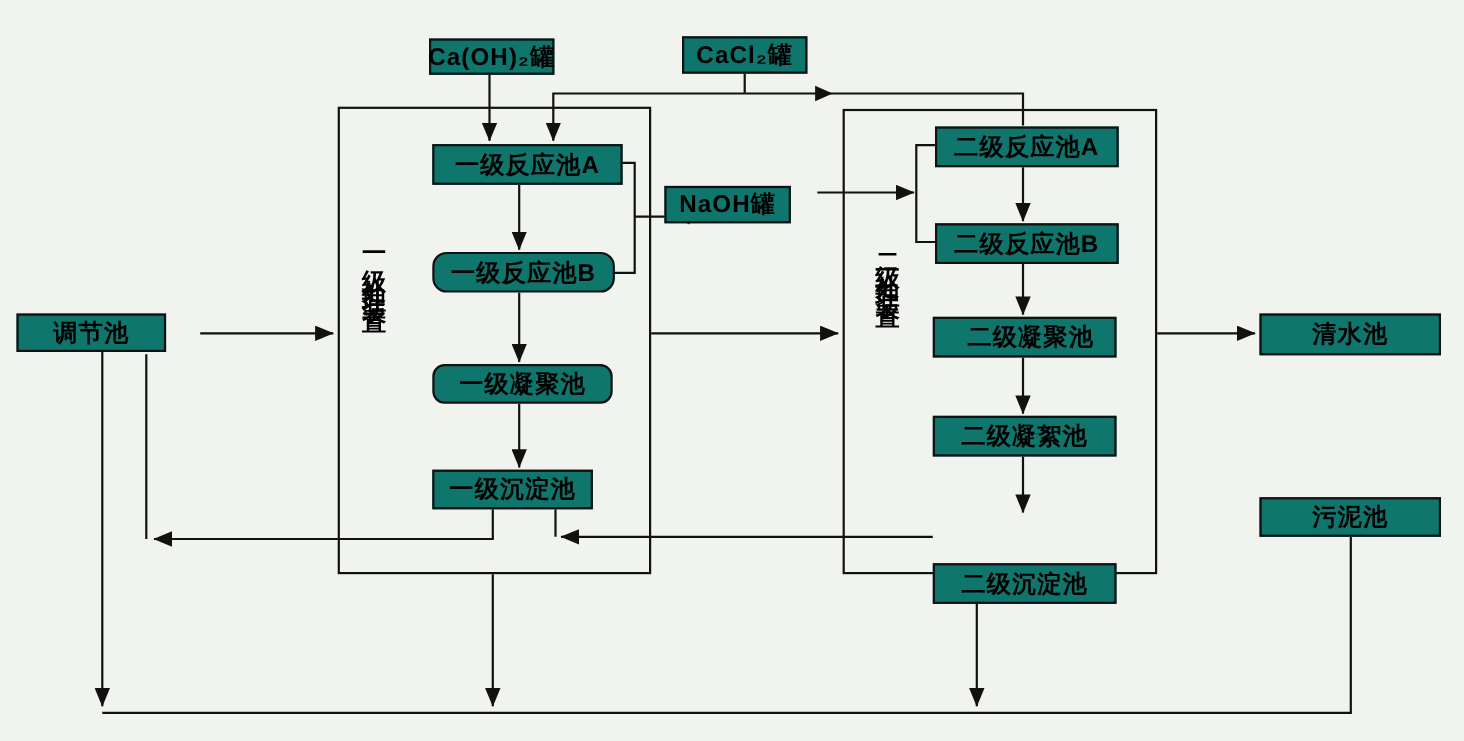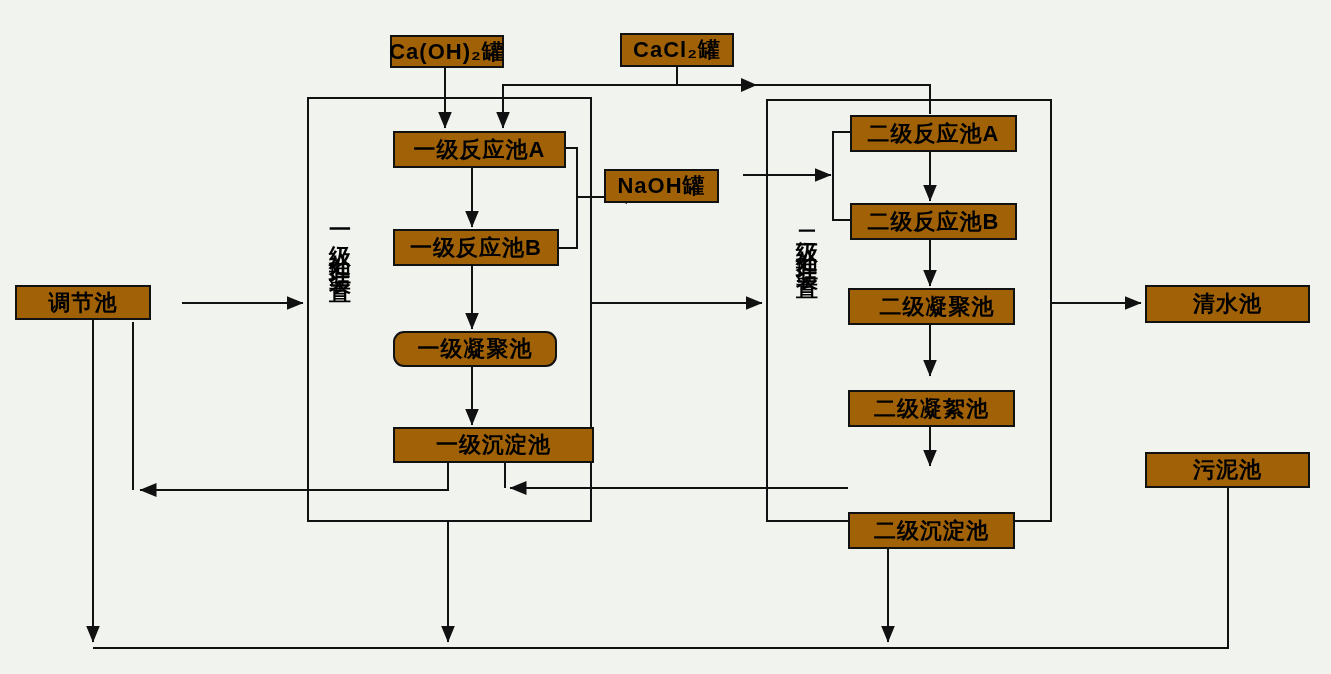--- a/index.html
+++ b/index.html
@@ -9,21 +9,21 @@
     background:#f1f4ee;
     font-family:"Liberation Sans","DejaVu Sans",sans-serif;
     color:#000;
     overflow:hidden;
   }
   .canvas svg{position:absolute;left:0;top:0;}
   .node{
     position:absolute;
     box-sizing:border-box;
     border:2px solid #111;
-    background:#a16207;
+    background:#0f766e;
     display:flex;align-items:center;justify-content:center;
     font-size:22px;font-weight:bold;
     white-space:nowrap;
     letter-spacing:1px;
   }
   .group{
     position:absolute;
     box-sizing:border-box;
     border:2px solid #111;
     background:transparent;
@@ -95,28 +95,28 @@
 
   <div class="node" style="left:390px;top:35px;width:114px;height:33px;">Ca(OH)₂罐</div>
   <div class="node" style="left:620px;top:33px;width:114px;height:34px;">CaCl₂罐</div>
   <div class="node" style="left:604px;top:169px;width:115px;height:34px;">NaOH罐</div>
 
   <div class="node" style="left:15px;top:285px;width:136px;height:35px;">调节池</div>
 
   <div class="group" style="left:307px;top:97px;width:285px;height:425px;"></div>
   <div class="vlabel" style="left:329px;top:218px;">一级处理装置</div>
   <div class="node" style="left:393px;top:131px;width:173px;height:37px;">一级反应池A</div>
-  <div class="node" style="left:393px;top:229px;width:166px;height:37px;">一级反应池B</div>
+  <div class="node" style="left:393px;top:229px;width:166px;height:37px;border-radius:13px;">一级反应池B</div>
   <div class="node" style="left:393px;top:331px;width:164px;height:36px;border-radius:11px;">一级凝聚池</div>
-  <div class="node" style="left:393px;top:427px;width:201px;height:36px;">一级沉淀池</div>
+  <div class="node" style="left:393px;top:427px;width:146px;height:36px;">一级沉淀池</div>
 
   <div class="group" style="left:766px;top:99px;width:286px;height:423px;"></div>
   <div class="vlabel" style="left:796px;top:214px;">二级处理装置</div>
   <div class="node" style="left:850px;top:115px;width:167px;height:37px;">二级反应池A</div>
   <div class="node" style="left:850px;top:203px;width:167px;height:37px;">二级反应池B</div>
   <div class="node" style="left:848px;top:288px;width:167px;height:37px;padding-left:11px;">二级凝聚池</div>
-  <div class="node" style="left:848px;top:378px;width:167px;height:37px;margin-top:12px;">二级凝絮池</div>
+  <div class="node" style="left:848px;top:378px;width:167px;height:37px;">二级凝絮池</div>
   <div class="node" style="left:848px;top:468px;width:167px;height:37px;margin-top:44px;">二级沉淀池</div>
 
   <div class="node" style="left:1145px;top:285px;width:165px;height:38px;">清水池</div>
   <div class="node" style="left:1145px;top:452px;width:165px;height:36px;">污泥池</div>
 
 </div>
 
 </body></html>

